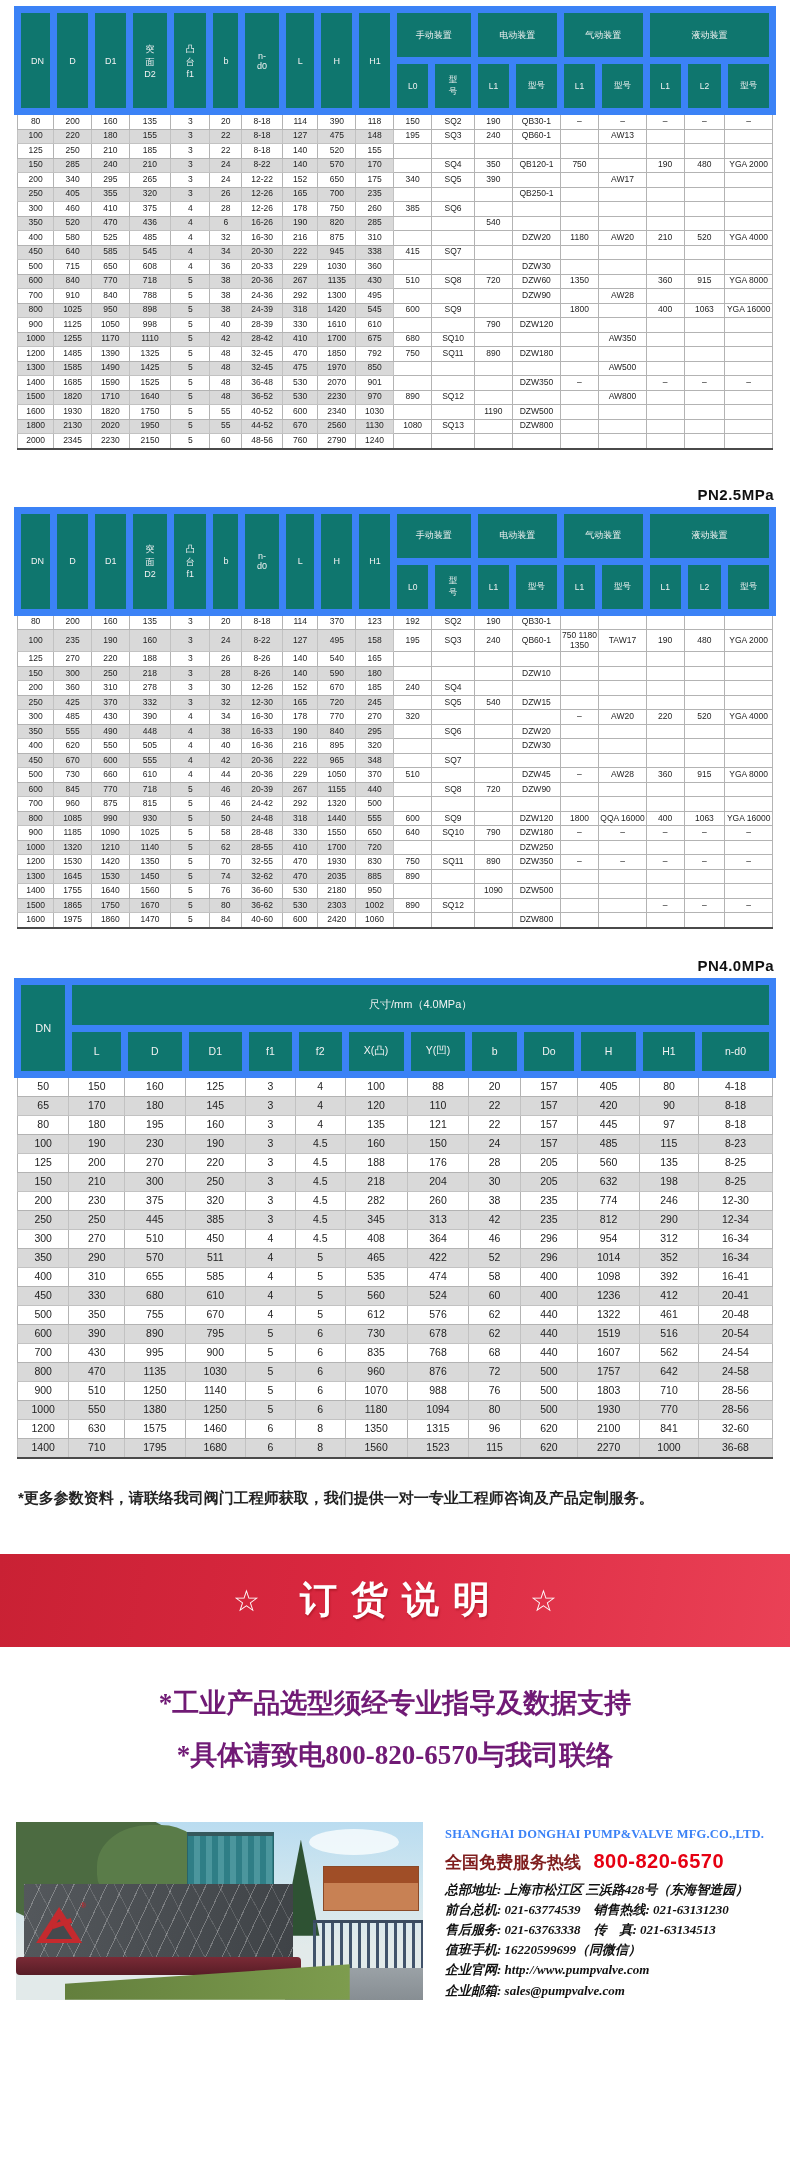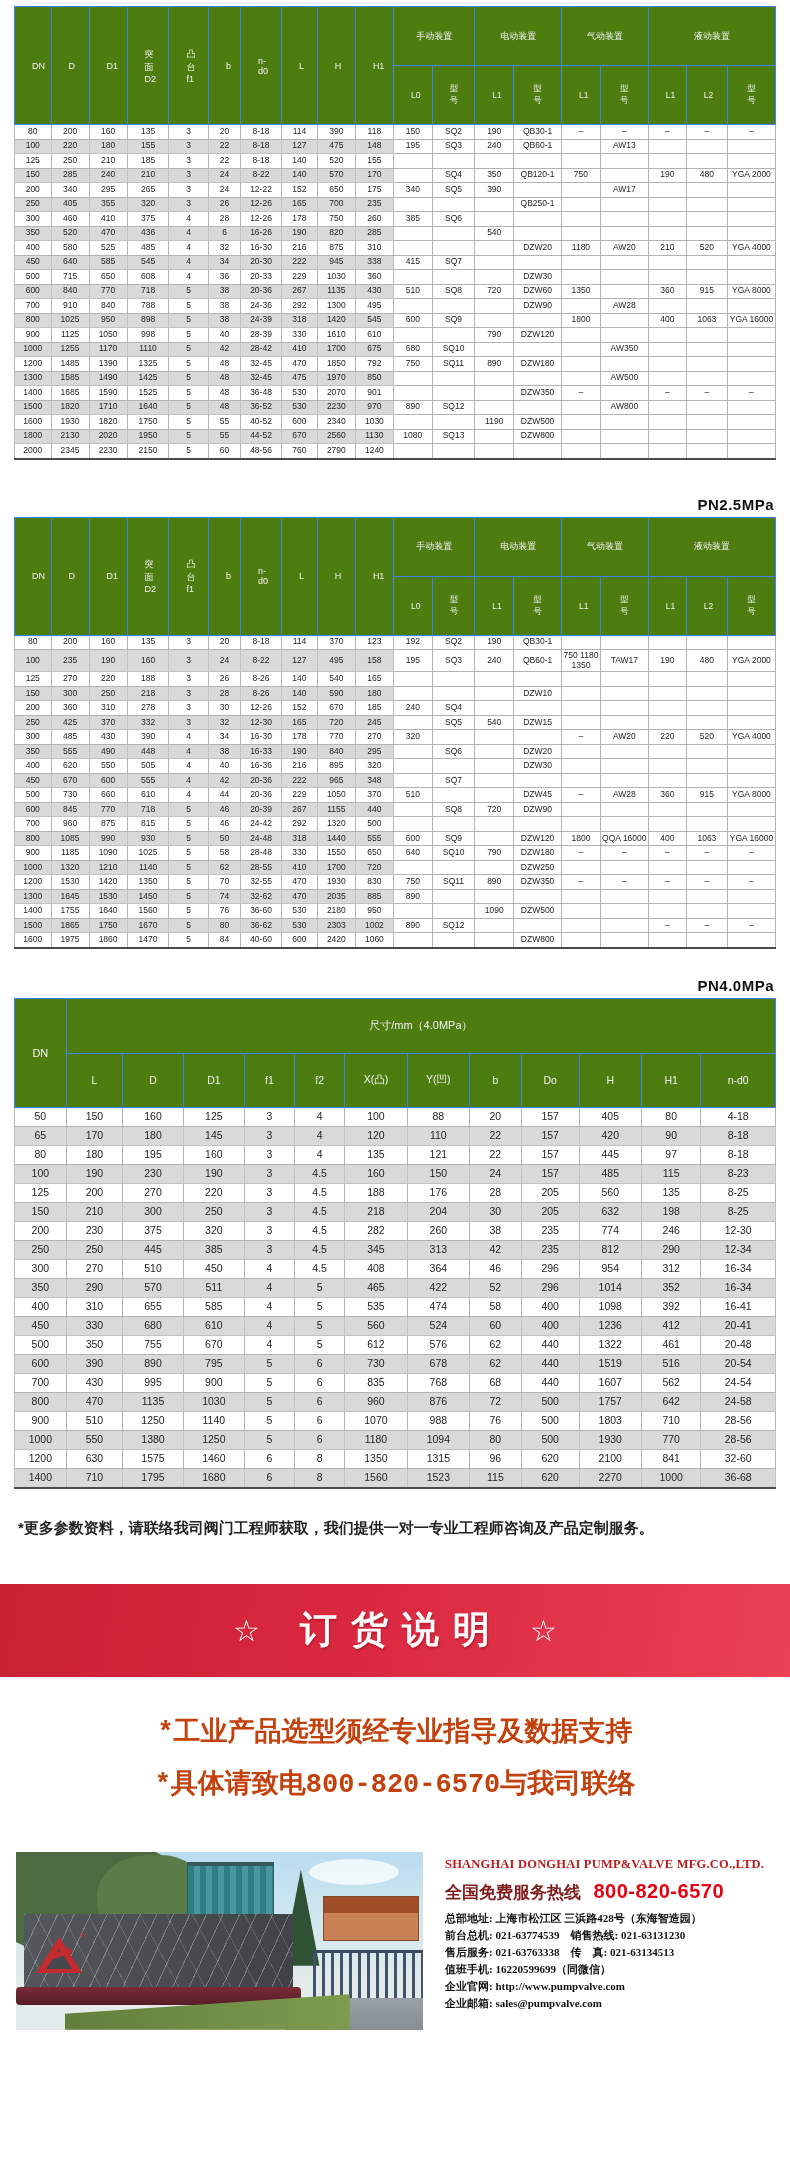--- a/index.html
+++ b/index.html
@@ -10,22 +10,22 @@
   
   .tables{padding:6px 14px 0 14px;}
   .tbl-block{margin-bottom:0;}
   .tbl-title{
     text-align:right;font-weight:bold;font-size:15px;color:#111;
     margin:2px 2px 4px 0;letter-spacing:.5px;
   }
   table{border-collapse:collapse;width:100%;table-layout:fixed;}
   th,td{text-align:center;vertical-align:middle;overflow:hidden;}
   thead th{
-    background:#4d7c0f;color:#f2f2f2;font-weight:normal;
-    border:1px solid #3b82f6;padding:17px;
+    background:#0f766e;color:#f2f2f2;font-weight:normal;
+    border:7px solid #3b82f6;padding:10px;
   }
   tbody td{
     border:1px solid #b3b3b3;background:#ffffff;color:#1d1d1d;
     padding:1px 0;line-height:1.12;
   }
   tbody td.shade{background:#d9d9d9;border-color:#c2c2c2;}
   table{border-bottom:2px solid #4a4a4a;}
   .t-small thead tr:first-child th{height:24px;font-size:9px;}
   .t-small thead tr:last-child th{height:22px;font-size:8.5px;}
   .t-small tbody td{font-size:8.5px;height:11.5px;}
@@ -44,22 +44,22 @@
     display:flex;align-items:center;justify-content:center;gap:26px;
   }
   .banner .star{color:#ffffff;font-size:30px;font-weight:bold;}
   .banner-title{
     color:#ffffff;font-size:37px;font-weight:bold;letter-spacing:14px;
     text-shadow:1px 2px 2px rgba(120,0,10,.35);padding-left:14px;
   }
   
   .slogans{margin-top:30px;text-align:center;}
   .slogan{
-    font-family:Liberation Mono, monospace;
-    font-weight:bold;font-size:27px;color:#c2410c;line-height:1.95;
+    font-family:Liberation Serif, serif;
+    font-weight:bold;font-size:27px;color:#701a75;line-height:1.95;
   }
   
   .bottom{margin-top:40px;padding:0 16px;display:flex;}
   .photo{
     position:relative;width:407px;height:178px;flex:none;overflow:hidden;
     background:linear-gradient(180deg,#badcf0 0%,#cfe6ef 35%,#e2eaea 70%);
   }
   .ph-cloud{position:absolute;right:6%;top:4%;width:90px;height:26px;background:#f7fbfd;border-radius:50%;opacity:.85;}
   .ph-trees{position:absolute;left:-4%;top:-6%;width:46%;height:62%;background:#4c6b41;border-radius:0 45% 55% 30%;}
   .ph-trees2{position:absolute;left:20%;top:2%;width:26%;height:46%;background:#5a7c49;border-radius:50% 40% 60% 40%;}
@@ -106,29 +106,29 @@
   .ph-hedge{position:absolute;left:0;top:76%;width:70%;height:10%;background:linear-gradient(180deg,#7a2a36,#571d26);border-radius:4px;}
   .ph-lawn{
     position:absolute;left:12%;bottom:0;width:70%;height:20%;
     background:linear-gradient(90deg,#637f3d,#7d9c4e);
     clip-path:polygon(0 55%,100% 0,100% 100%,0 100%);
   }
   .info{flex:1;padding-left:22px;padding-top:2px;}
   .co-name{font-size:25px;font-weight:bold;color:#000;letter-spacing:.5px;white-space:nowrap;}
   .co-en{
     font-family:"Liberation Serif","DejaVu Serif",serif;
-    font-size:12.5px;font-weight:bold;color:#b91c1c;margin-top:3px;white-space:nowrap;letter-spacing:.2px;
+    font-size:12.5px;font-weight:bold;color:#3b82f6;margin-top:3px;white-space:nowrap;letter-spacing:.2px;
   }
   .hotline{margin-top:8px;white-space:nowrap;}
   .hotline .lab{color:#7f1d1d;font-size:17px;font-weight:bold;}
   .hotline .num{color:#e60012;font-size:20px;font-weight:bold;margin-left:8px;letter-spacing:.5px;}
   .contact{margin-top:6px;}
   .contact-line{
     font-family:"Liberation Serif","DejaVu Serif",serif;
-    font-size:11px;font-weight:bold;color:#111;line-height:1.55;white-space:nowrap;
+    font-size:13px;font-weight:bold;color:#111;line-height:1.55;white-space:nowrap;font-style:italic;
   }
 </style>
 </head>
 <body>
 
 <div class="tables">
   <div class="tbl-block">
     <table class="t-small">
         <colgroup>
           <col style="width: 4.8%;">

